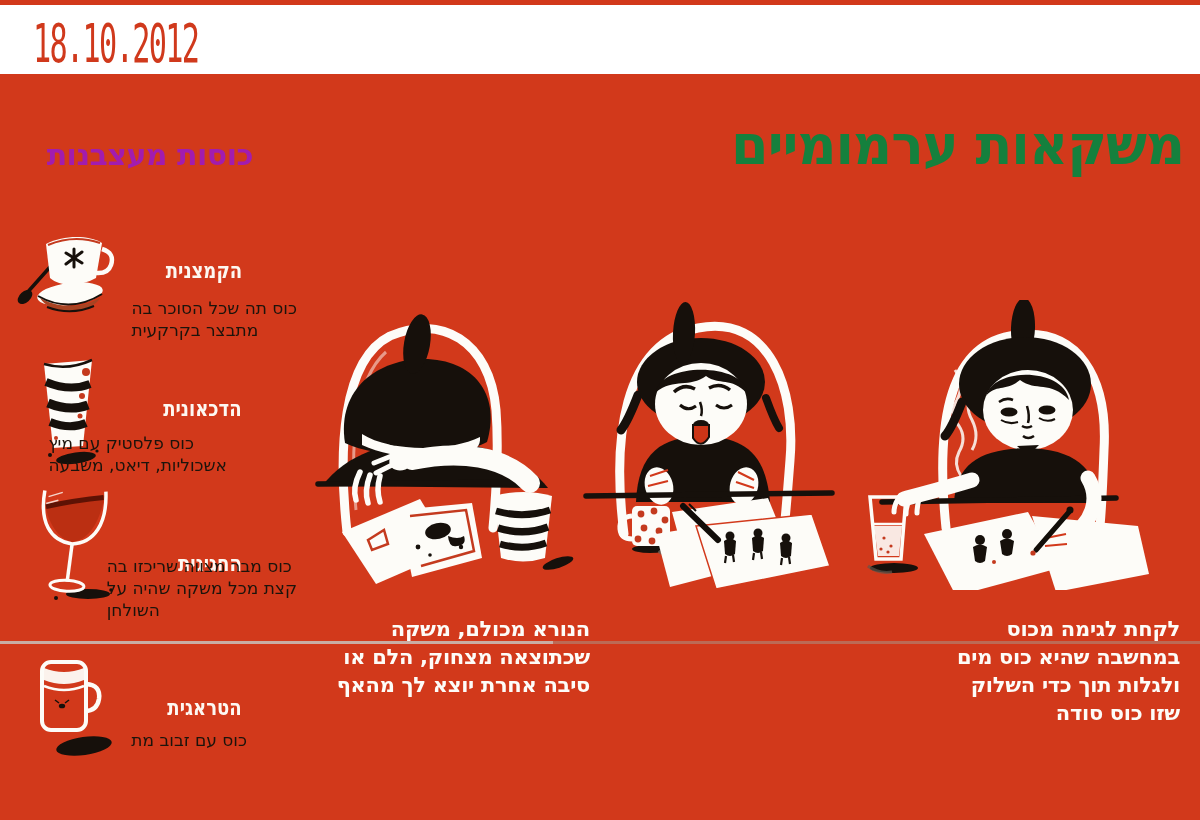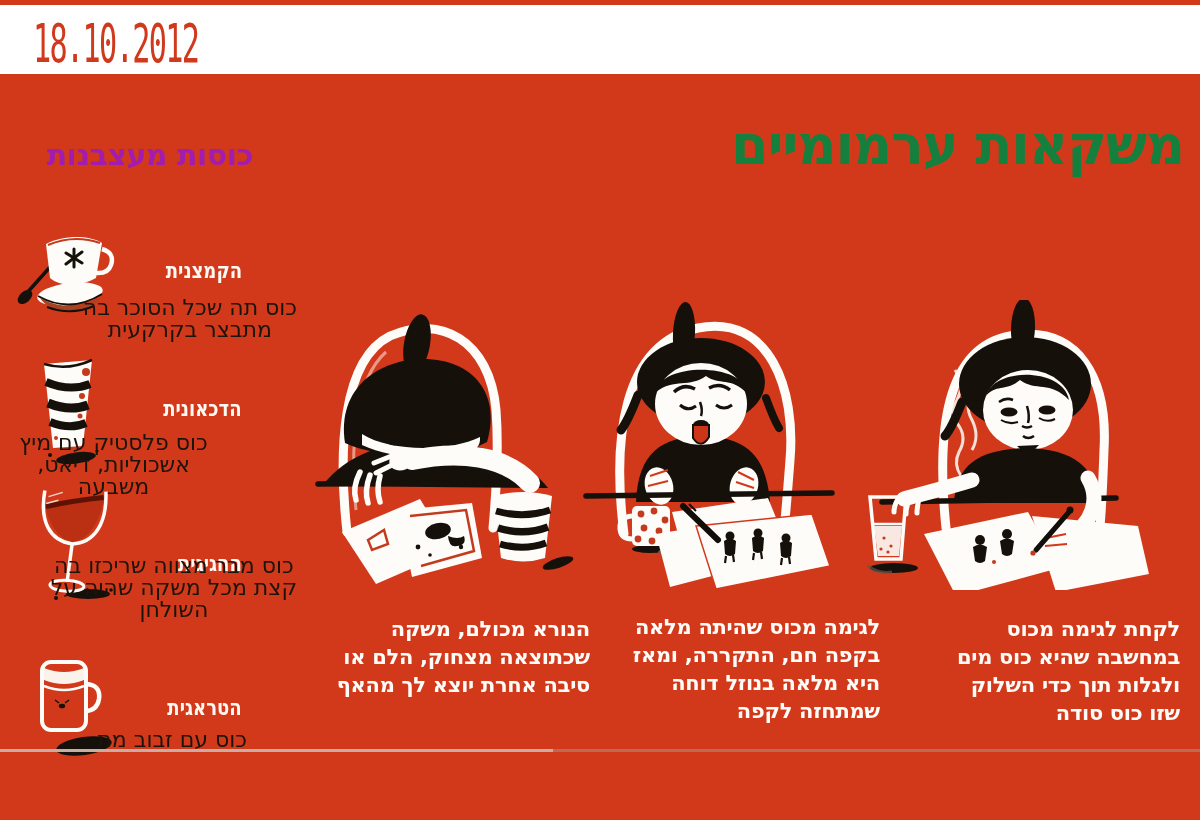--- a/index.html
+++ b/index.html
@@ -1,31 +1,31 @@
 <!DOCTYPE html>
 <html lang="he"><head>
 <meta charset="utf-8">
 <style>
   html,body{margin:0;padding:0;width:1200px;height:820px;background:#ffffff;overflow:hidden;}
   body{font-family:"DejaVu Sans","Liberation Sans",sans-serif;}
-  .page{position:absolute;top:0;left:0;width:1200px;height:752px;}
+  .page{position:absolute;top:0;left:0;width:1200px;height:644px;}
   .top-strip{position:absolute;top:0;left:0;width:1200px;height:5px;background:#d2391b;}
   .date{position:absolute;top:12px;left:33px;color:#d0391c;
         font-family:"DejaVu Sans Mono","Liberation Mono",monospace;
         font-size:54px;font-weight:normal;letter-spacing:-3px;
         transform:scale(.56,1);transform-origin:0 0;white-space:nowrap;}
   .canvas{position:absolute;top:74px;left:0;width:1200px;height:746px;background:#d2391b;}
   .main-title{position:absolute;top:114px;right:16px;margin:0;color:#15803d;
         font-size:54px;font-weight:bold;direction:rtl;letter-spacing:-1px;white-space:nowrap;}
   .sidebar-title{position:absolute;top:137px;right:947px;margin:0;color:#a21caf;
         font-size:30px;font-weight:bold;direction:rtl;letter-spacing:-.5px;white-space:nowrap;}
   .cup-name{position:absolute;color:#fdf8f2;font-size:22px;font-weight:bold;direction:rtl;
         white-space:nowrap;transform:scaleX(.82);transform-origin:100% 0;}
-  .cup-desc{position:absolute;color:#1b140c;font-size:22px;line-height:22px;direction:rtl;
-        text-align:center;white-space:pre-line;}
+  .cup-desc{position:absolute;color:#1b140c;font-size:17px;line-height:22px;direction:rtl;
+        text-align:left;white-space:pre-line;}
   .caption{position:absolute;width:300px;color:#fdfcf8;font-size:21px;font-weight:bold;
         line-height:28px;text-align:right;direction:rtl;white-space:pre-line;letter-spacing:-.3px;}
   .panel{position:absolute;top:300px;width:300px;height:290px;}
   .side-icon{position:absolute;}
   .bl{position:absolute;height:3px;bottom:0;}
   .bl-left{left:0;width:553px;background:#c9ada4;}
   .bl-right{left:553px;width:647px;background:#bc6a55;}
 </style>
 </head>
 <body>
@@ -260,23 +260,19 @@
       <path d="M209,212 L176,250" stroke="#120e09" stroke-width="5" stroke-linecap="round"></path>
       <circle cx="210" cy="210" r="3.5" fill="#120e09"></circle>
       <circle cx="173" cy="253" r="2.6" fill="#c43a1e"></circle>
     </g>
   </svg>
 
   <div class="caption" style="left:880px;top:615px">לקחת לגימה מכוס
 במחשבה שהיא כוס מים
 ולגלות תוך כדי השלוק
 שזו כוס סודה</div>
-  <div class="caption" style="left:580px;top:613px">לגימה מכוס שהיתה מלאה
-בקפה חם, התקררה, ומאז
-היא מלאה בנוזל דוחה
-שמתחזה לקפה</div>
   <div class="caption" style="left:290px;top:615px">הנורא מכולם, משקה
 שכתוצאה מצחוק, הלם או
 סיבה אחרת יוצא לך מהאף</div>
 
   <div class="bl bl-left"></div>
   <div class="bl bl-right"></div>
 </div>
 
 </body></html>

